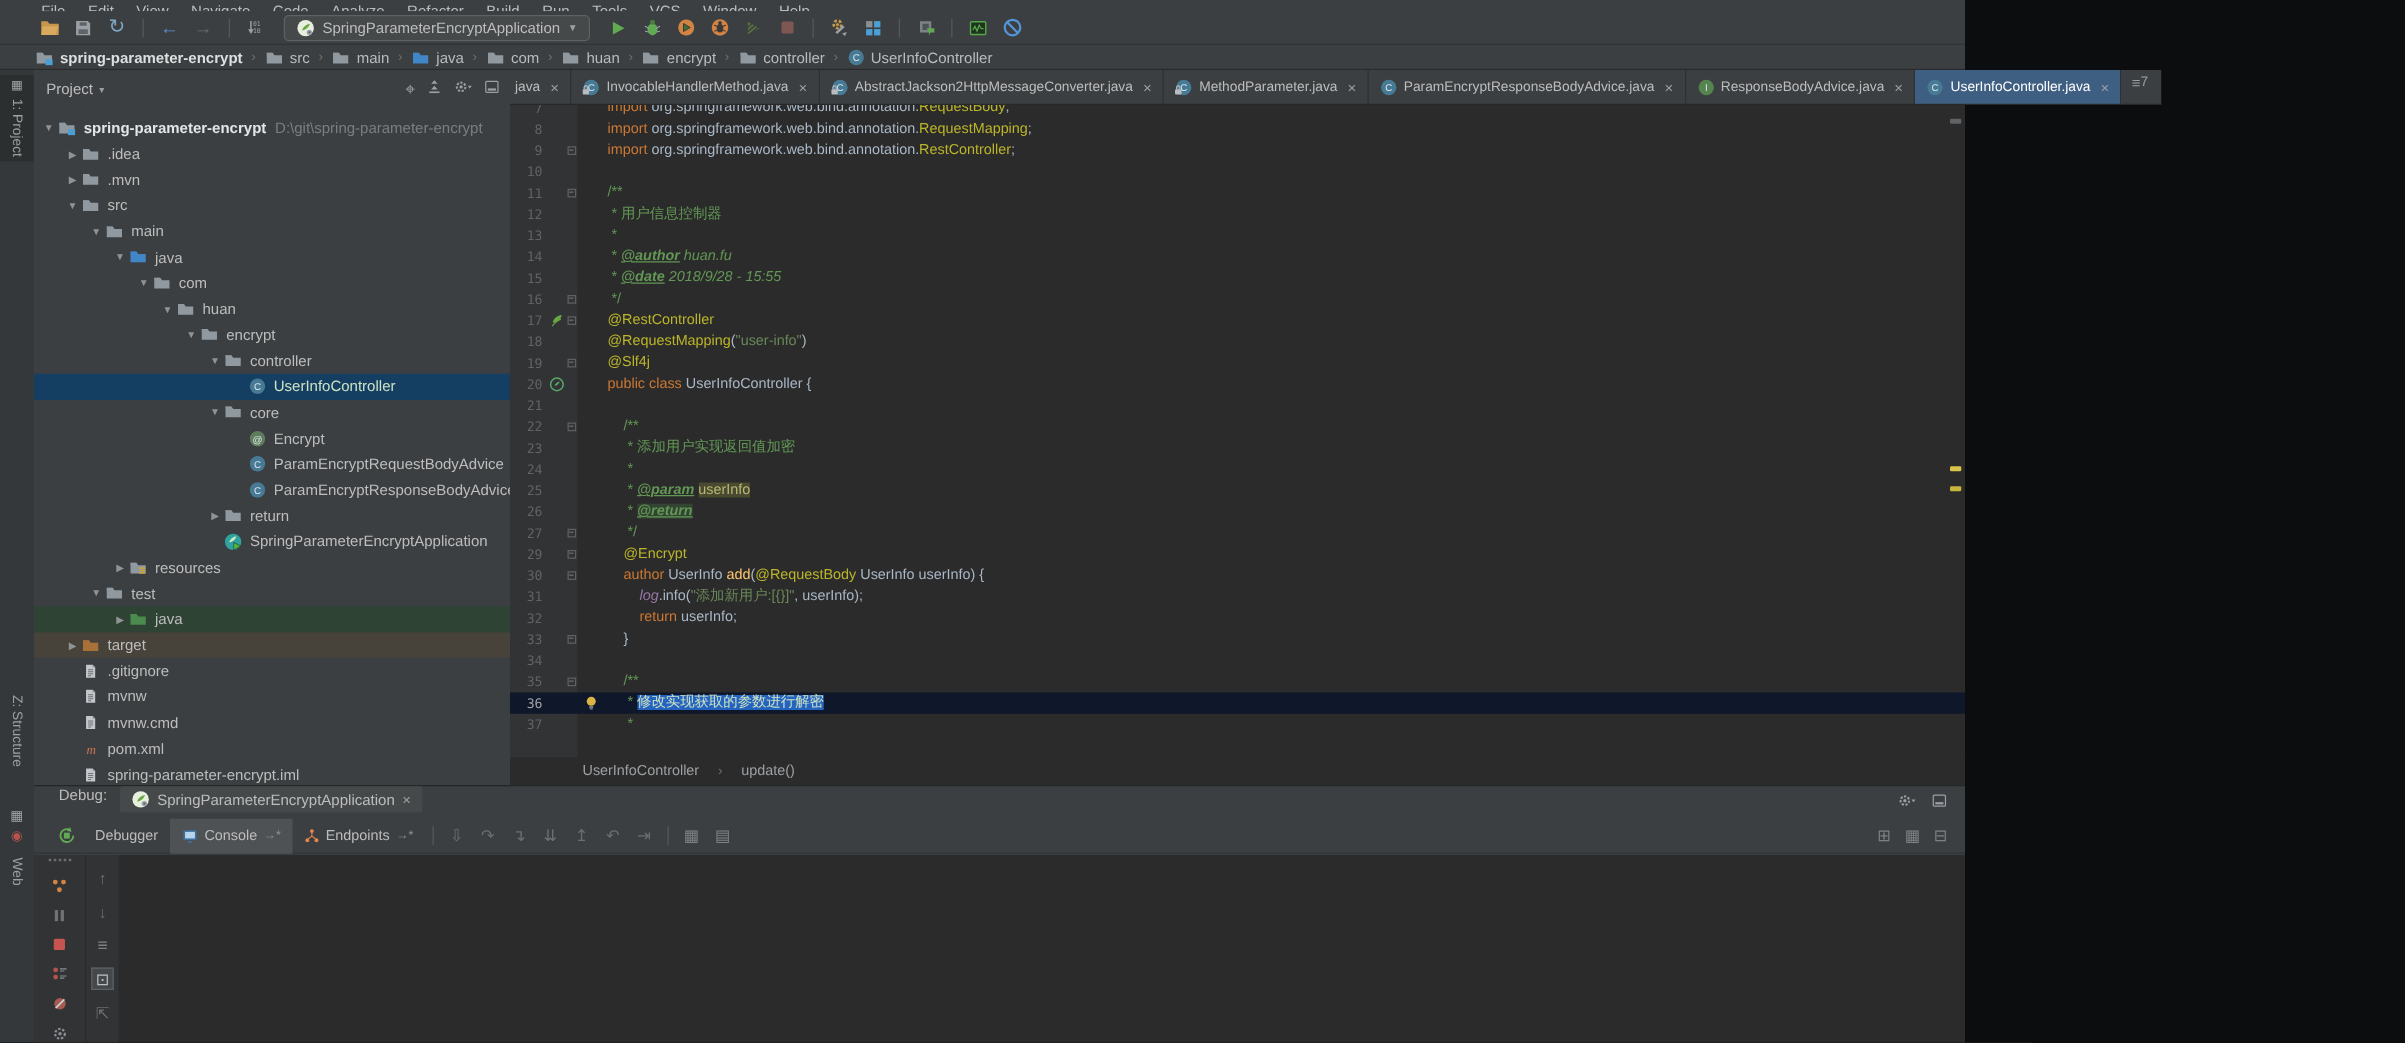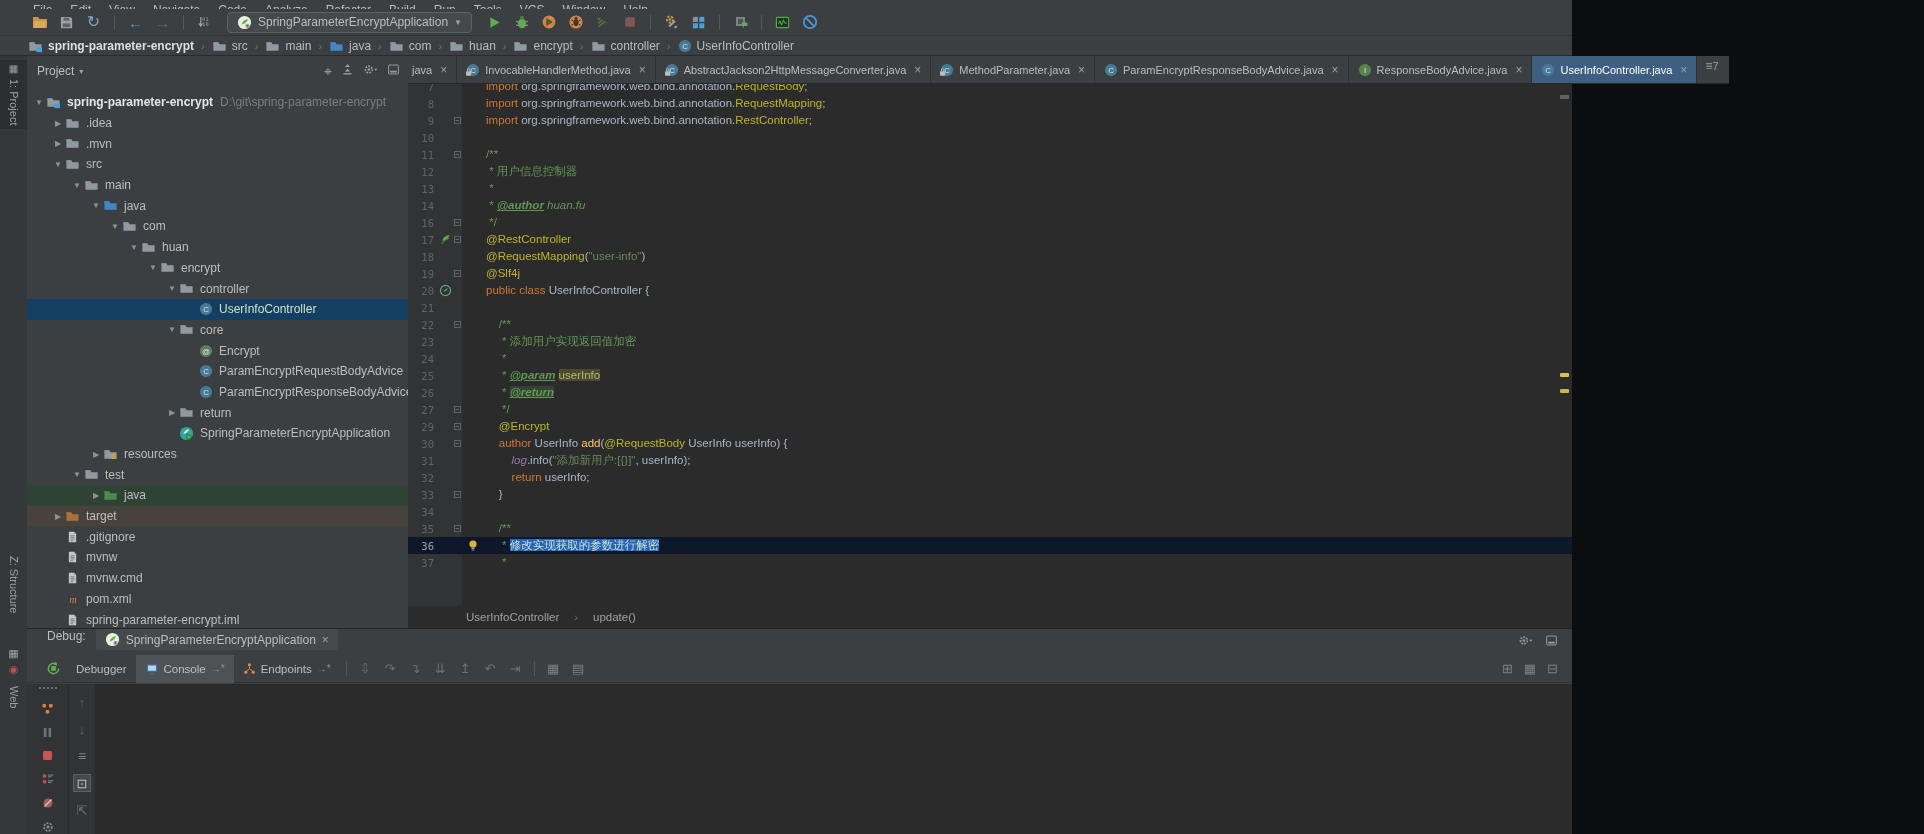--- a/index.html
+++ b/index.html
@@ -854,20 +854,26 @@
           <span class="foldc"></span>
           <span class="ctext"><span class="cmt"> *</span></span>
         </div>
         <div class="cl ">
           <span class="num">14</span>
           <span class="gic"></span>
           <span class="foldc"></span>
           <span class="ctext"><span class="cmt"> * </span><span class="tag">@author</span><span class="cmi"> huan.fu</span></span>
         </div>
         <div class="cl ">
+          <span class="num">15</span>
+          <span class="gic"></span>
+          <span class="foldc"></span>
+          <span class="ctext"><span class="cmt"> * </span><span class="tag">@date</span><span class="cmi"> 2018/9/28 - 15:55</span></span>
+        </div>
+        <div class="cl ">
           <span class="num">16</span>
           <span class="gic"></span>
           <span class="foldc">
             <span class="fold-box">−</span>
           </span>
           <span class="ctext"><span class="cmt"> */</span></span>
         </div>
         <div class="cl ">
           <span class="num">17</span>
           <span class="gic">

